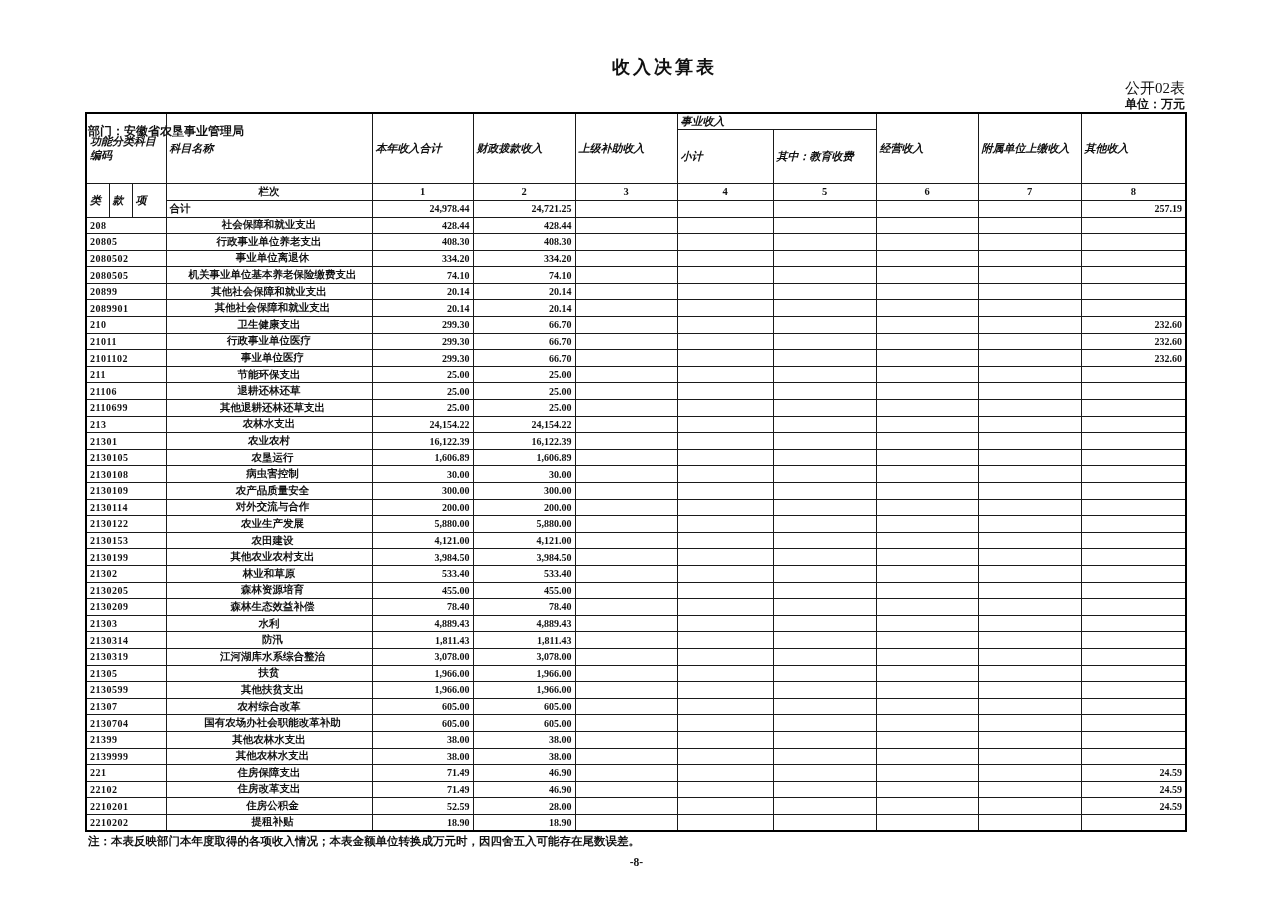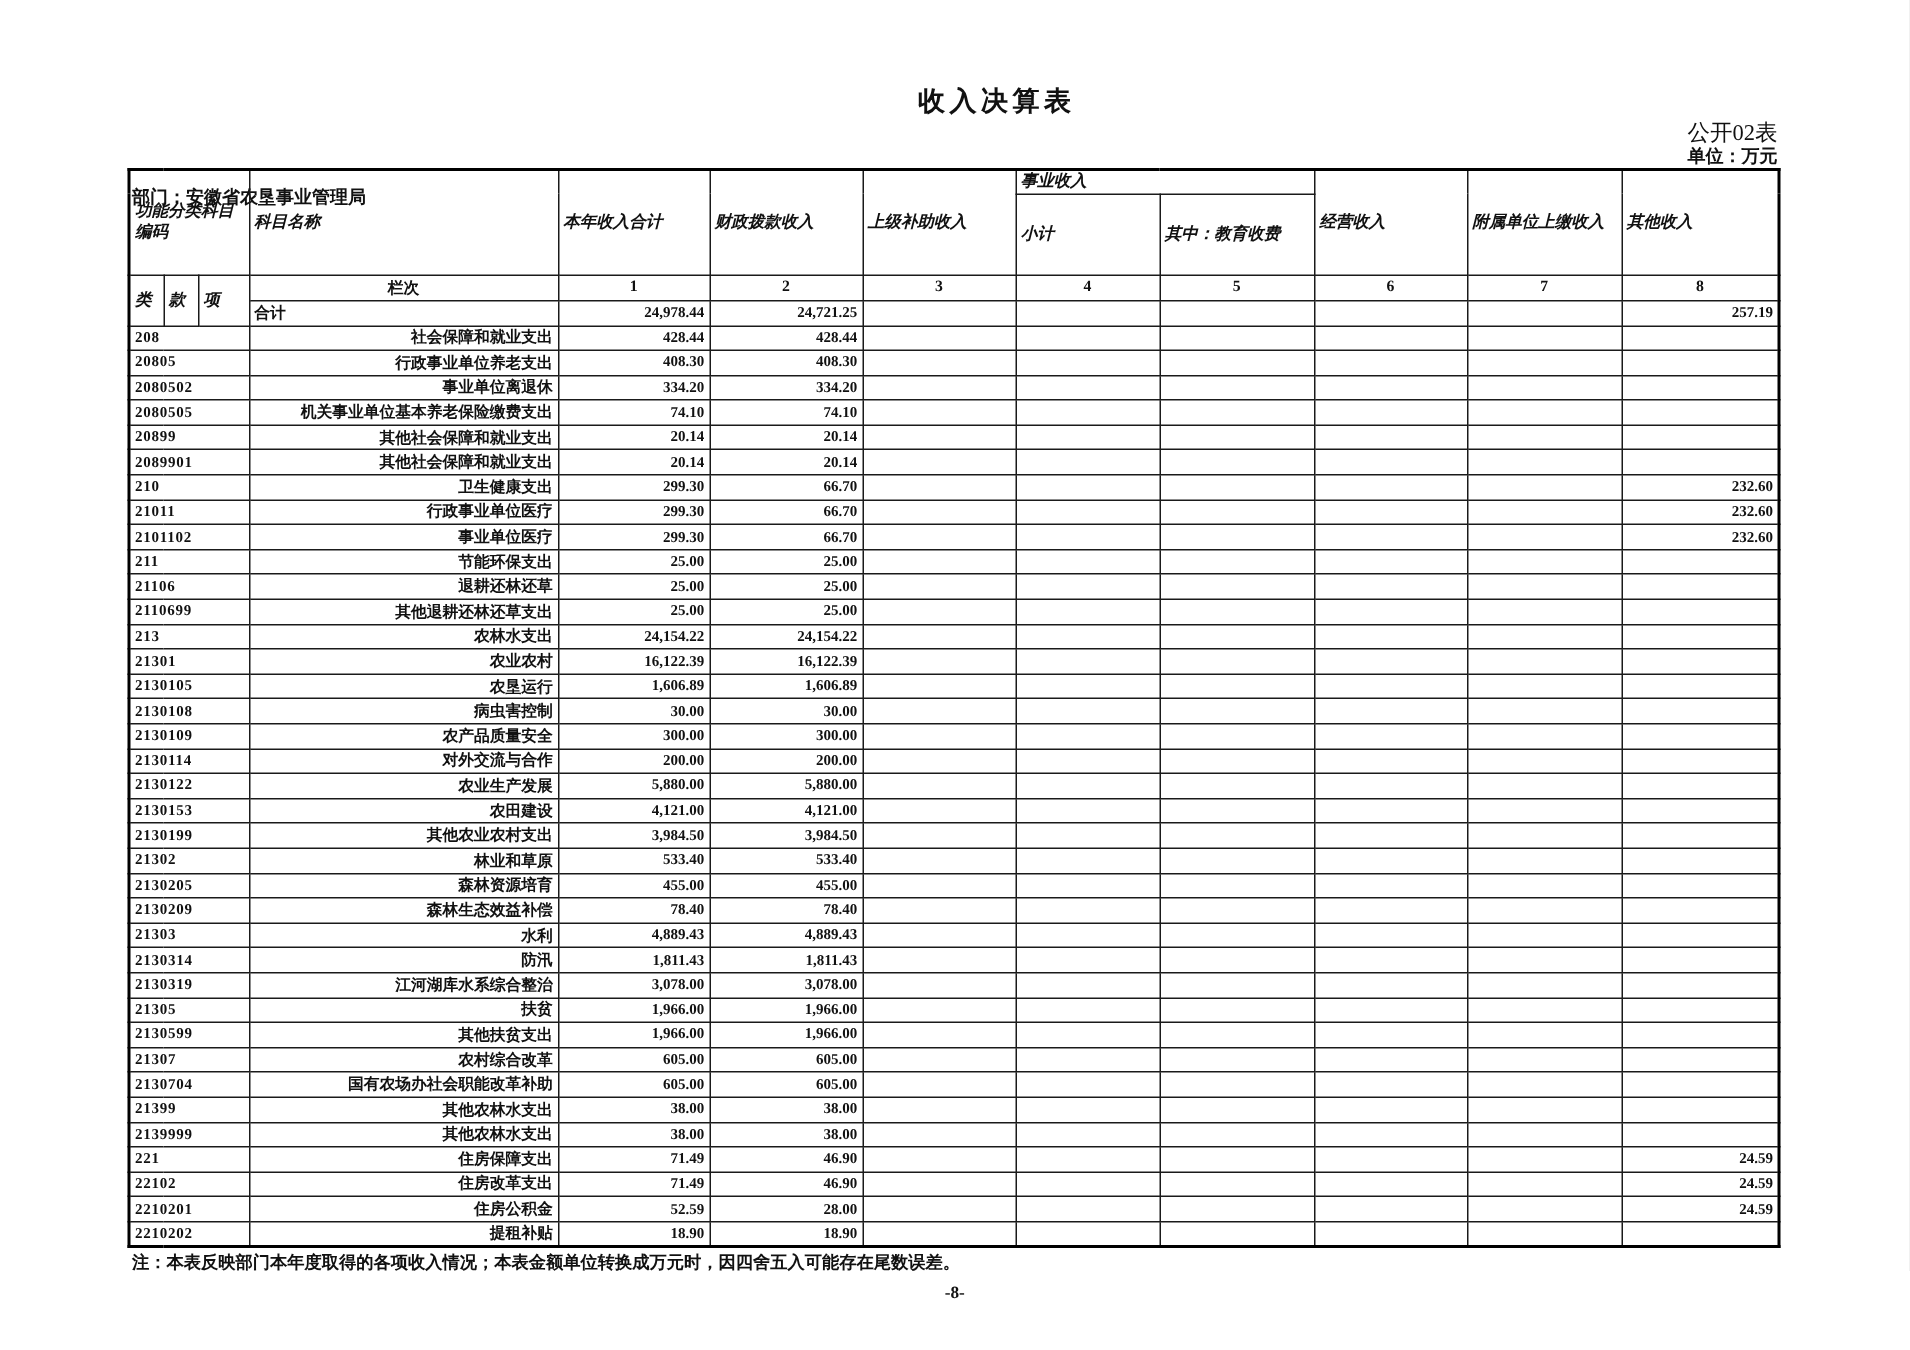--- a/index.html
+++ b/index.html
@@ -31,21 +31,21 @@
   }
   thead th { font-size:11px; text-align:left; line-height:1.3; white-space:normal;font-style:italic; }
   tr.rowA1 { height:16px; }
   tr.rowA2 { height:54px; }
   tr.rowB  { height:17px; }
   tr.rowC  { height:17px; }
   td.lanci-label, td.colnum { font-size:10.5px; text-align:center; white-space:nowrap; }
   td.total-label { font-size:10.5px; }
   tbody tr.data { height:16.6px; }
   td.code { font-size:10px; text-align:left; white-space:nowrap; letter-spacing:0.5px; }
-  td.name { font-size:10.5px; text-align:right; white-space:nowrap; }
+  td.name { font-size:10.5px; text-align:center; white-space:nowrap; }
   td.name.indent { padding-left:10px; }
   td.num { font-size:10px; text-align:right; white-space:nowrap; padding-right:4px; }
   .footnote {
     position:absolute; top:834px; left:88px; font-size:11.5px; font-weight:bold;
   }
   .page-number {
     position:absolute; top:856px; left:0; width:100%; text-align:center;
     font-size:11.5px; font-weight:bold;
   }
 </style>

